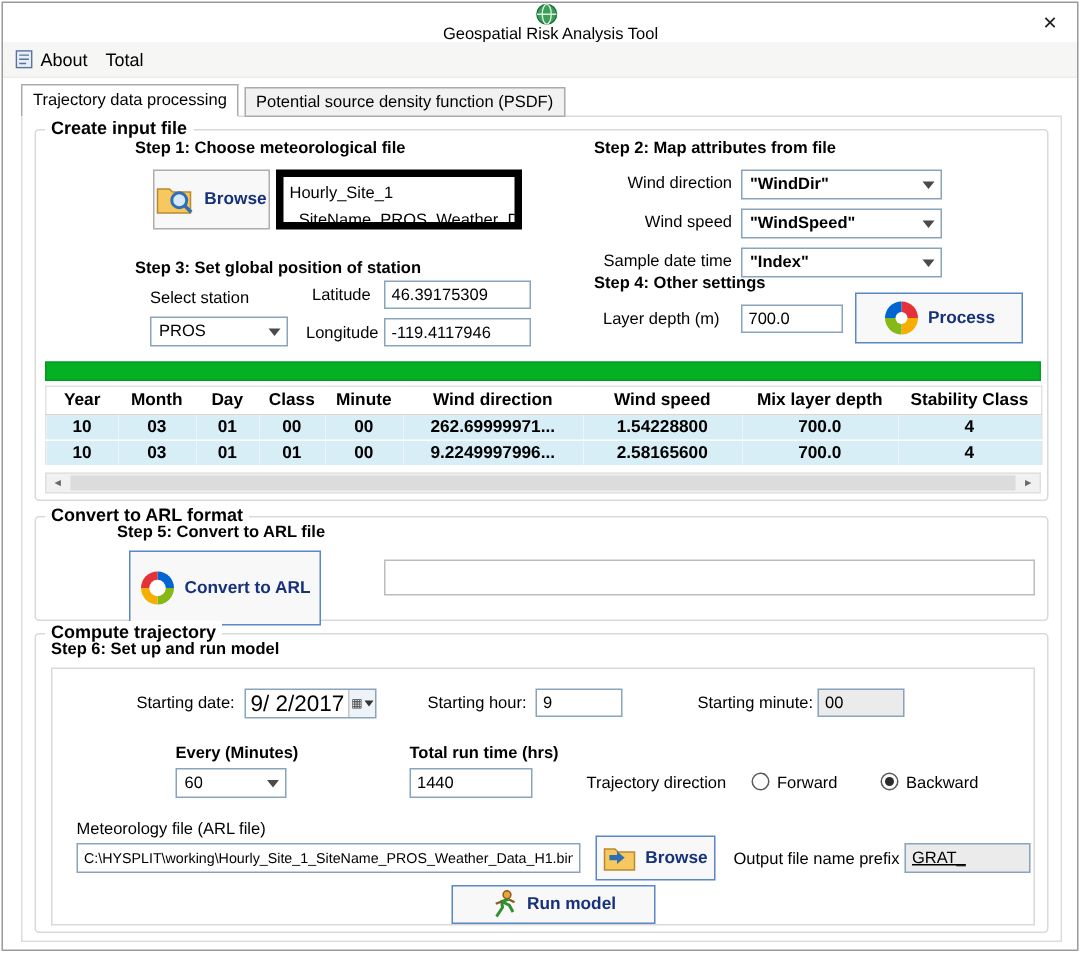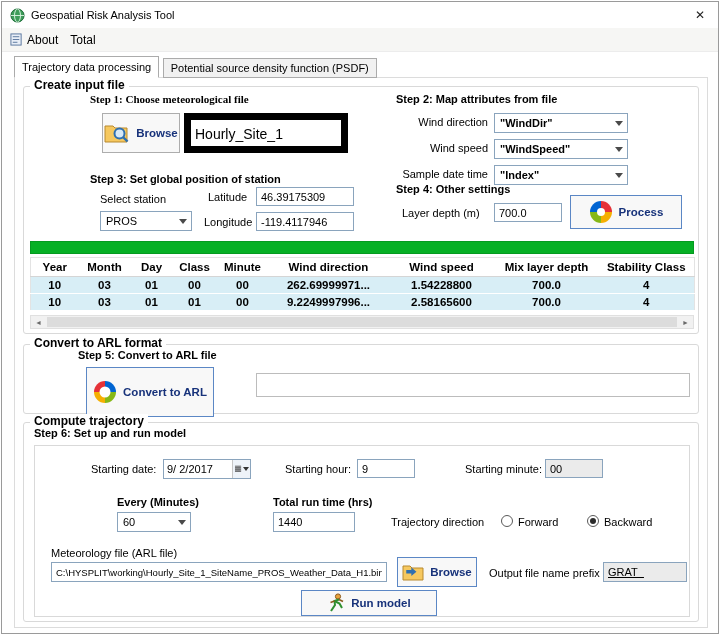--- a/index.html
+++ b/index.html
@@ -1,20 +1,20 @@
 <!DOCTYPE html>
 <html><head>
 <meta charset="utf-8">
 <style>
   * { box-sizing: border-box; }
   body { margin:0; background:#fff; font-family:"Liberation Sans", sans-serif; color:#000; }
   .window { position:relative; width:718px; height:633px; margin:1px; border:1px solid #9a9a9a; background:#fff; overflow:hidden; }
 
   
-  .titlebar { position:absolute; top:0; left:0; right:0; height:26px; display:flex; align-items:center; padding-left:8px; background:#fff; }
+  .titlebar { position:absolute; top:0; left:0; right:0; height:26px; display:flex; align-items:center; padding-left:8px; background:#fff;flex-direction:column; }
   .title-text { font-size:11px; margin-left:6px; }
   .close-btn { position:absolute; right:0; top:0; width:36px; height:26px; display:flex; align-items:center; justify-content:center; font-size:12px; color:#222; }
 
   
   .menubar { position:absolute; top:26px; left:0; right:0; height:24px; background:#f6f6f4; border-bottom:1px solid #ececec; display:flex; align-items:center; padding-left:8px; font-size:12px; }
   .menu-item { padding:2px 8px 2px 4px; }
 
   
   .tabstrip { position:absolute; top:54px; left:12px; height:22px; z-index:2; white-space:nowrap; }
   .tab { display:inline-block; height:20px; line-height:18px; margin-top:2px; padding:0 7px; border:1px solid #ababab; background:#f1f1f1; font-size:11px; vertical-align:bottom; margin-right:-1px; }
@@ -32,37 +32,37 @@
   .tb.gray { background:#ebebeb; }
 
   .combo { position:absolute; display:flex; align-items:center; justify-content:space-between; padding:0 4px 0 5px; border:1px solid #8aa4bd; background:#fff; font-size:11px; }
   .combo .caret { width:0; height:0; border-left:4px solid transparent; border-right:4px solid transparent; border-top:5px solid #4a4a4a; flex:none; margin-left:4px; }
   .combo .val.bold { font-weight:bold; }
   .combo .val { overflow:hidden; white-space:nowrap; }
 
   .img-btn { position:absolute; display:flex; align-items:center; justify-content:center; gap:6px; background:#f8f8f8; border:1px solid #5b87c5; color:#17327a; font-weight:bold; font-size:11.5px; }
   .img-btn.grayborder { border:1px solid #adadad; }
 
-  .filebox { position:absolute; border:7px solid #000000; background:#fff; font-size:14px; padding:3px 4px; line-height:1.6; overflow:hidden; white-space:nowrap; }
+  .filebox { position:absolute; border:5px solid #000000; background:#fff; font-size:11px; padding:3px 4px; line-height:1.6; overflow:hidden; white-space:nowrap; }
 
   .progress-green { position:absolute; background:#06b025; border:1px solid #059a20; }
   .progress-empty { position:absolute; background:#fff; border:1px solid #bcbcbc; }
 
   table.grid { position:absolute; border-collapse:collapse; table-layout:fixed; font-size:11.5px; border:1px solid #e3e3e3; }
   table.grid th { font-weight:bold; background:#fff; padding:3px 2px; border-bottom:1px solid #d5d5d5; text-align:center; overflow:hidden; white-space:nowrap; }
   table.grid td { background:#d8eef6; padding:2px 2px; text-align:center; border-bottom:1px solid #ffffff; font-weight:bold; overflow:hidden; white-space:nowrap; }
 
   .hscroll { position:absolute; background:#f1f1f1; border:1px solid #e0e0e0; }
   .hscroll .arrow { position:absolute; top:0; width:15px; height:100%; display:flex; align-items:center; justify-content:center; font-size:7px; color:#6a6a6a; }
   .hscroll .thumb { position:absolute; top:1px; left:16px; right:16px; bottom:1px; background:#dcdcdc; }
 
   .panel { position:absolute; border:1px solid #d9d9d9; background:#fff; }
 
   .date-ctl { position:absolute; display:flex; align-items:center; border:1px solid #8aa4bd; background:#fff; }
-  .date-text { flex:1; font-size:11px; padding-left:3px; white-space:nowrap; }
+  .date-text { flex:1; font-size:15px; padding-left:3px; white-space:nowrap; }
   .date-drop { width:18px; height:100%; border-left:1px solid #c6c6c6; background:#eef3f9; display:flex; align-items:center; justify-content:center; gap:1px; }
   .date-drop .cal { font-size:8px; color:#444; line-height:1; }
   .date-drop .caret { width:0; height:0; border-left:3px solid transparent; border-right:3px solid transparent; border-top:4px solid #333; }
 
   .radio { position:absolute; width:12px; height:12px; border:1px solid #5a5a5a; border-radius:50%; background:#fff; }
   .radio.checked::after { content:""; display:block; width:6px; height:6px; margin:2px; border-radius:50%; background:#2c2c2c; }
   .radio-label { position:absolute; font-size:11px; white-space:nowrap; }
 
   svg { display:block; }
 </style>
@@ -99,21 +99,21 @@
   <div class="tabstrip">
     <span class="tab active">Trajectory data processing</span>
     <span class="tab">Potential source density function (PSDF)</span>
   </div>
 
   <div class="tabpage">
 
     <div class="group" style="left:8px; top:8px; width:676px; height:248px;">
       <span class="group-title">Create input file</span>
 
-      <span class="blabel" style="left:66px; top:6px;font-family:Liberation Serif, serif;">Step 1: Choose meteorological file</span>
+      <span class="blabel" style="left:66px; top:6px;">Step 1: Choose meteorological file</span>
       <div class="img-btn grayborder" style="left:78px; top:26px; width:78px; height:40px;">
         <span>
           <svg width="26" height="22" viewBox="0 0 26 22">
             <path d="M1 4 h8 l2 2 h12 v14 h-22 z" fill="#f6c85f" stroke="#b8892f"></path>
             <circle cx="15.5" cy="11.5" r="5" fill="#d7e9f8" stroke="#2f6fb0" stroke-width="2"></circle>
             <line x1="19" y1="15" x2="23.5" y2="19.5" stroke="#2f6fb0" stroke-width="2.4"></line>
           </svg>
         </span>
         <span>Browse</span>
       </div>

